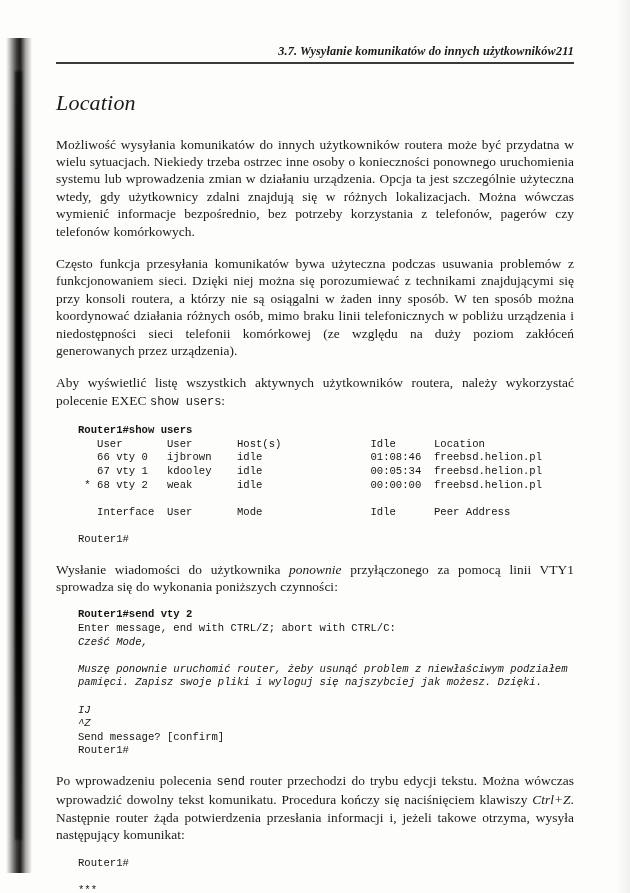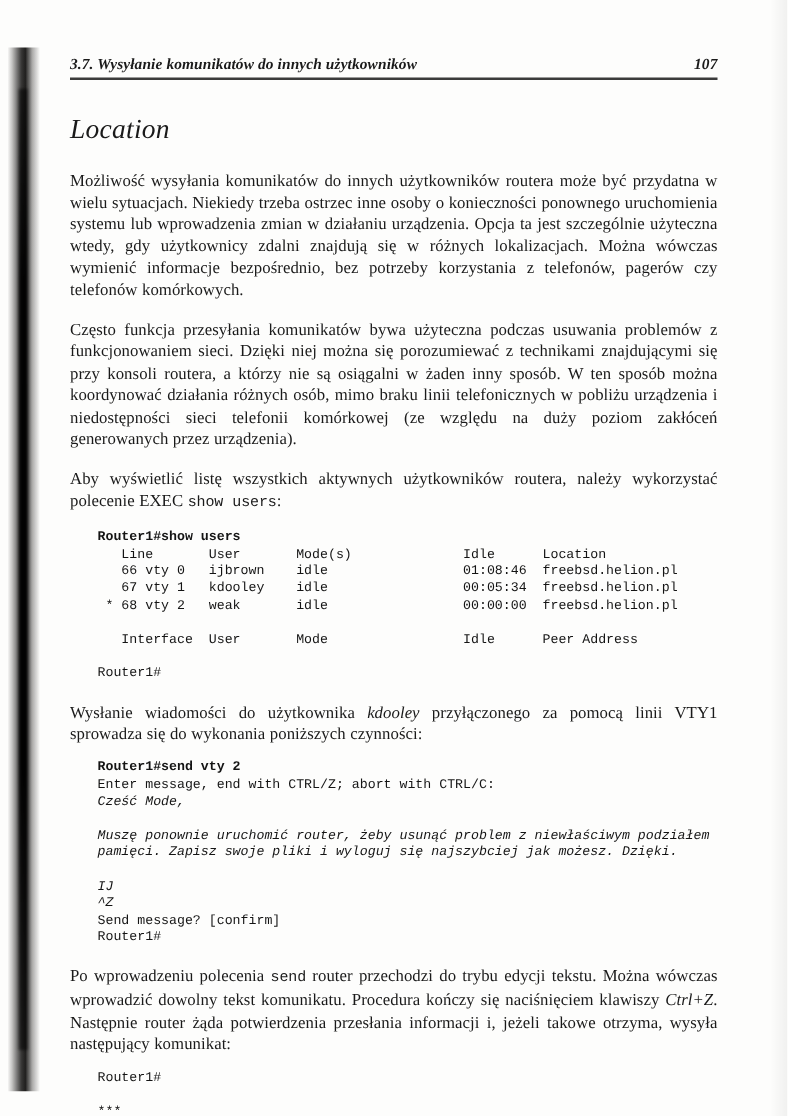--- a/index.html
+++ b/index.html
@@ -63,21 +63,21 @@
     position: absolute;
     left: 56px;
     top: 44px;
     width: 518px;
   }
 
   
   .running-head {
     display: flex;
     align-items: baseline;
-    justify-content: space-between;
+    justify-content: flex-end;
     font-style: italic;
     font-weight: bold;
     font-size: 12.3px;
     letter-spacing: 0.1px;
     padding-bottom: 3px;
   }
   .running-head .rh-title { white-space: nowrap; }
   .running-head .rh-page { font-size: 12.3px; }
   .head-rule {
     height: 1.6px;
@@ -131,43 +131,43 @@
 <body>
 
 <div class="page-scan"></div>
 <div class="gutter-shadow"></div>
 <div class="edge-tint"></div>
 
 <div class="content">
 
   <div class="running-head">
     <span class="rh-title">3.7. Wysyłanie komunikatów do innych użytkowników</span>
-    <span class="rh-page">107</span>
+    <span class="rh-page">211</span>
   </div>
   <div class="head-rule"></div>
 
   <h2 class="section-title">Location</h2>
 
   <p class="body-par">Możliwość wysyłania komunikatów do innych użytkowników routera może być przydatna w wielu sytuacjach. Niekiedy trzeba ostrzec inne osoby o konieczności ponownego uruchomienia systemu lub wprowadzenia zmian w działaniu urządzenia. Opcja ta jest szczególnie użyteczna wtedy, gdy użytkownicy zdalni znajdują się w różnych lokalizacjach. Można wówczas wymienić informacje bezpośrednio, bez potrzeby korzystania z telefonów, pagerów czy telefonów komórkowych.</p>
 
   <p class="body-par">Często funkcja przesyłania komunikatów bywa użyteczna podczas usuwania problemów z funkcjonowaniem sieci. Dzięki niej można się porozumiewać z technikami znajdującymi się przy konsoli routera, a którzy nie są osiągalni w żaden inny sposób. W ten sposób można koordynować działania różnych osób, mimo braku linii telefonicznych w pobliżu urządzenia i niedostępności sieci telefonii komórkowej (ze względu na duży poziom zakłóceń generowanych przez urządzenia).</p>
 
   <p class="body-par tight"><span>Aby wyświetlić listę wszystkich aktywnych użytkowników routera, należy wykorzystać polecenie EXEC </span><span class="mono-inline">show users</span><span>:</span></p>
 
   <pre class="console blk-1"><b>Router1#</b><b>show users</b>
-<span>   Line       User       Mode(s)              Idle      Location</span>
+<span>   User       User       Host(s)              Idle      Location</span>
 <span>   66 vty 0   ijbrown    idle                 01:08:46  freebsd.helion.pl</span>
 <span>   67 vty 1   kdooley    idle                 00:05:34  freebsd.helion.pl</span>
 <span> * 68 vty 2   weak       idle                 00:00:00  freebsd.helion.pl</span>
 
 <span>   Interface  User       Mode                 Idle      Peer Address</span>
 
 <span>Router1#</span></pre>
 
-  <p class="body-par tight"><span>Wysłanie wiadomości do użytkownika </span><span class="it">kdooley</span><span> przyłączonego za pomocą linii VTY1 sprowadza się do wykonania poniższych czynności:</span></p>
+  <p class="body-par tight"><span>Wysłanie wiadomości do użytkownika </span><span class="it">ponownie</span><span> przyłączonego za pomocą linii VTY1 sprowadza się do wykonania poniższych czynności:</span></p>
 
   <pre class="console blk-2"><b>Router1#</b><b>send vty 2</b>
 <span>Enter message, end with CTRL/Z; abort with CTRL/C:</span>
 <i>Cześć Mode,</i>
 
 <i>Muszę ponownie uruchomić router, żeby usunąć problem z niewłaściwym podziałem</i>
 <i>pamięci. Zapisz swoje pliki i wyloguj się najszybciej jak możesz. Dzięki.</i>
 
 <i>IJ</i>
 <i>^Z</i>

